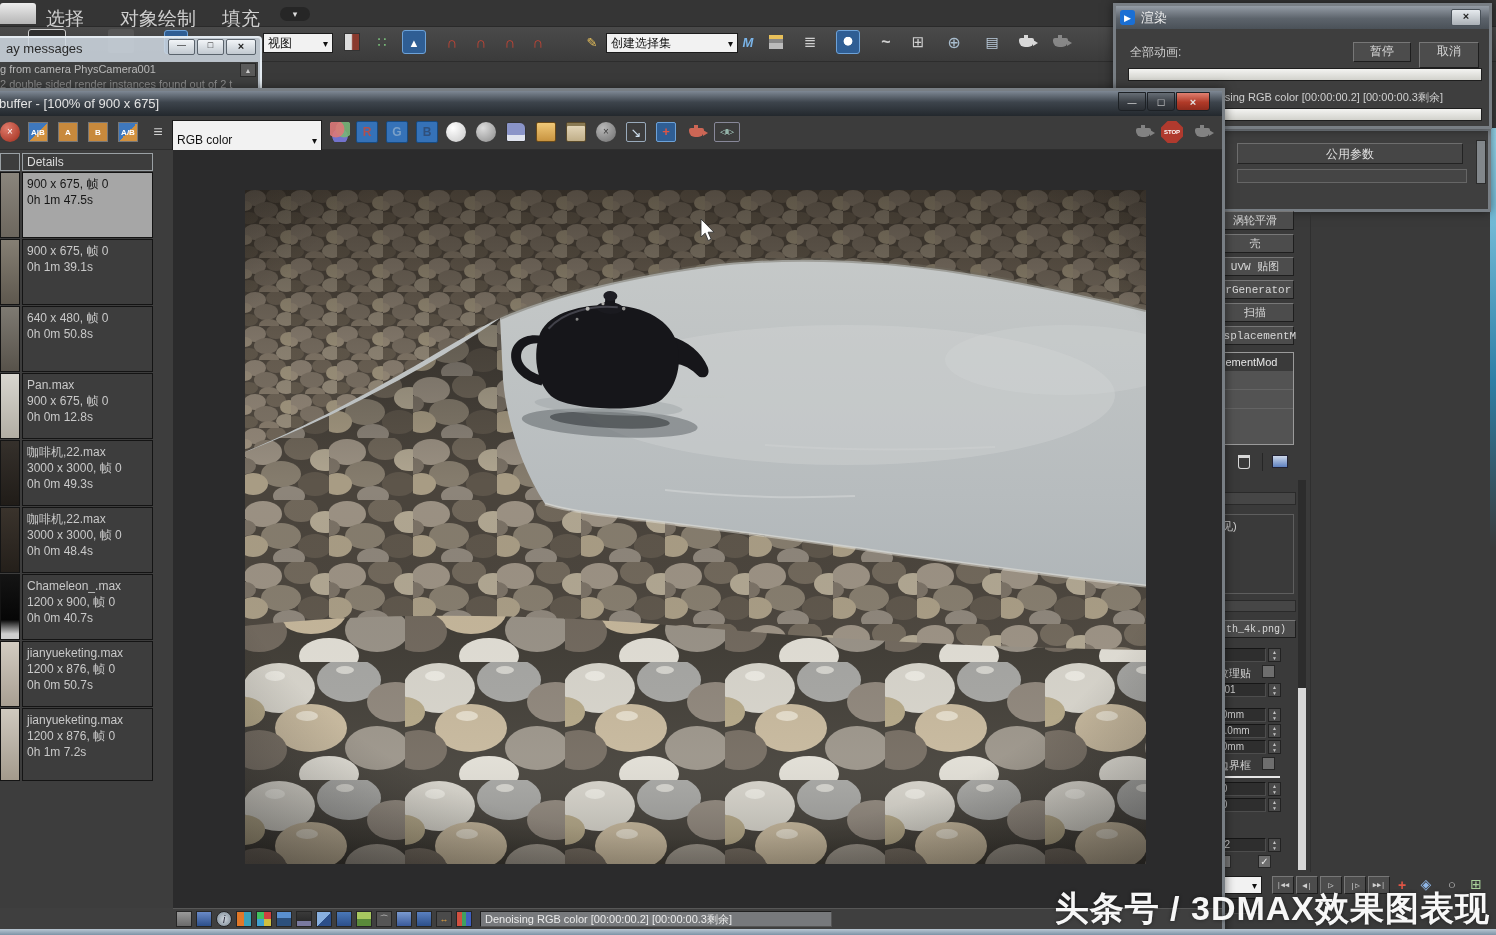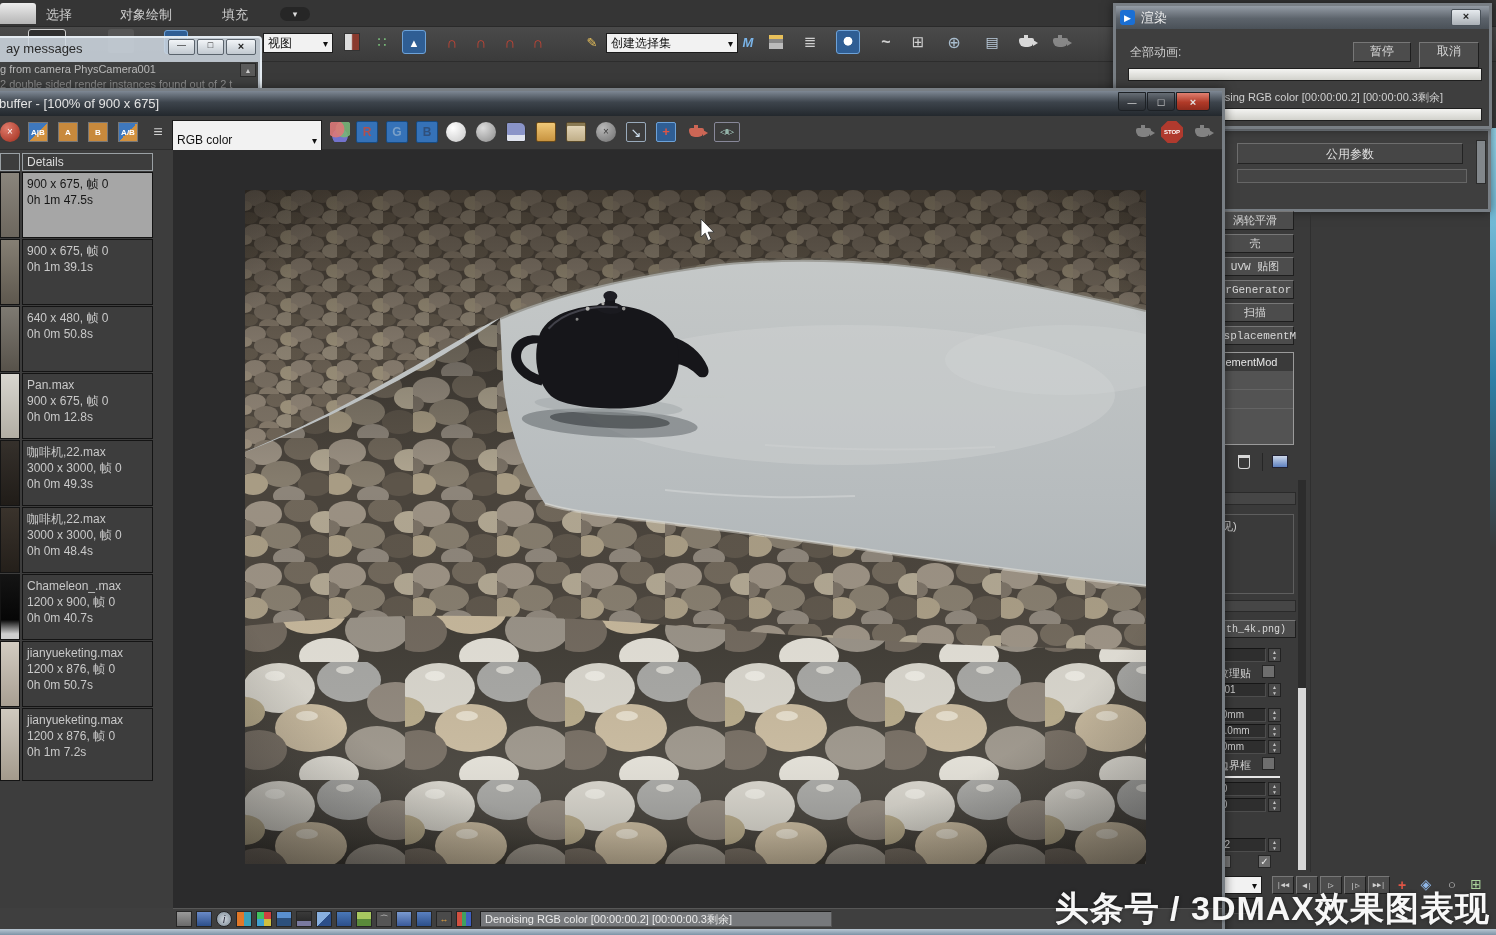--- a/index.html
+++ b/index.html
@@ -19,21 +19,21 @@
   .cb{background:#6e6e6e;border:1px solid #262626;width:13px;height:13px;}
   .cb.on::before{content:"✓";color:#ececec;font-size:10px;line-height:11px;display:block;text-align:center;}
   .ico{display:flex;align-items:center;justify-content:center;font-size:13px;color:#cfcfcf;}
   .wbtn{border:1px solid #1d2125;border-radius:0 0 3px 3px;
     background:linear-gradient(#666d75,#3a3f45 55%,#2b2f34);display:flex;align-items:center;
     justify-content:center;color:#e3e3e3;font-size:11px;}
   .wbtn.red{background:linear-gradient(#e08070,#b03a28 55%,#8e2a1c);}
   .glass{border:3px solid rgba(168,178,190,.55);box-shadow:0 0 10px rgba(0,0,0,.5);}
   
   .ribbon{background:#353535;border-bottom:1px solid #2a2a2a;}
-  .rtab{color:#cfcfcf;font-size:13px;}
+  .rtab{color:#cfcfcf;font-size:19px;}
   .stub{background:linear-gradient(#ececec,#b5b5b5);border-radius:3px 3px 0 0;}
   .tbar{background:linear-gradient(#4a4a4a,#3b3b3b);border-bottom:1px solid #2d2d2d;}
   .tbi{width:24px;height:24px;top:30px;display:flex;align-items:center;justify-content:center;
     font-size:13px;color:#cfcfcf;}
   .tbi.press{background:#2f5e94;border:1px solid #6da2d8;border-radius:3px;}
   .whitefld{background:#f2f2f2;border:1px solid #1c1c1c;color:#111;font-size:12px;line-height:18px;
     padding:0 4px;display:flex;align-items:center;justify-content:space-between;}
   .magnet{color:#cf4433;font-weight:bold;font-size:15px;}
   
   .vfbchrome{background:#3f3f3f;}

